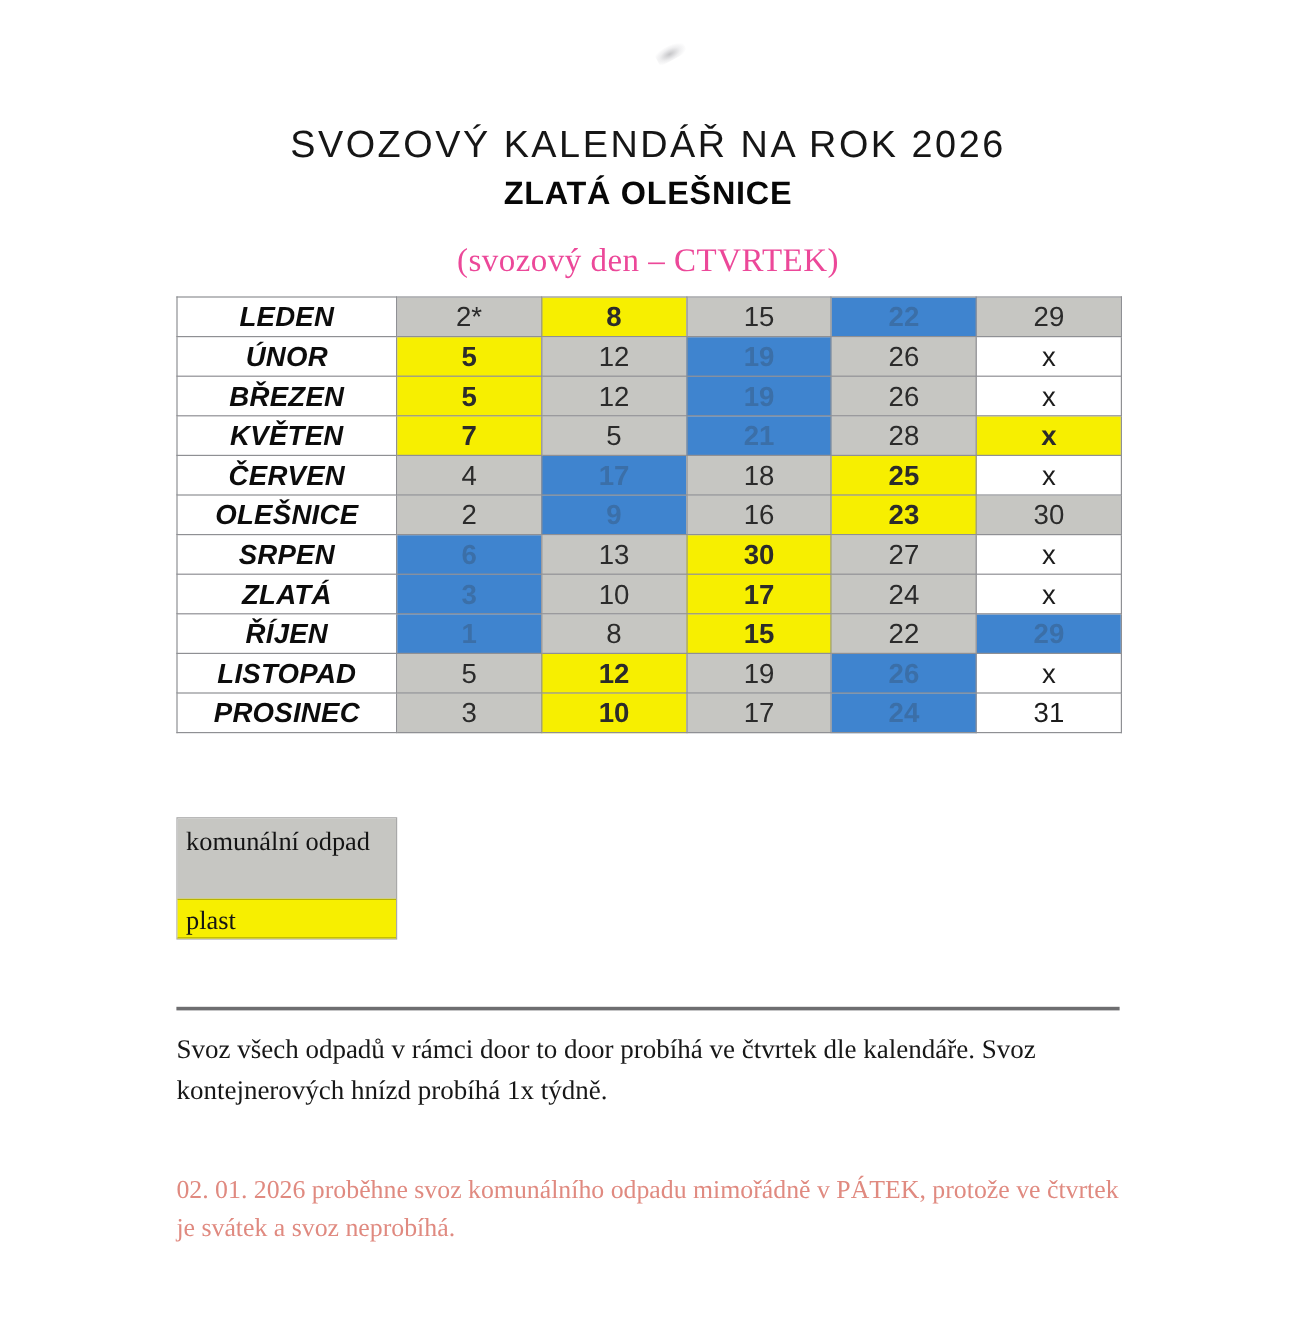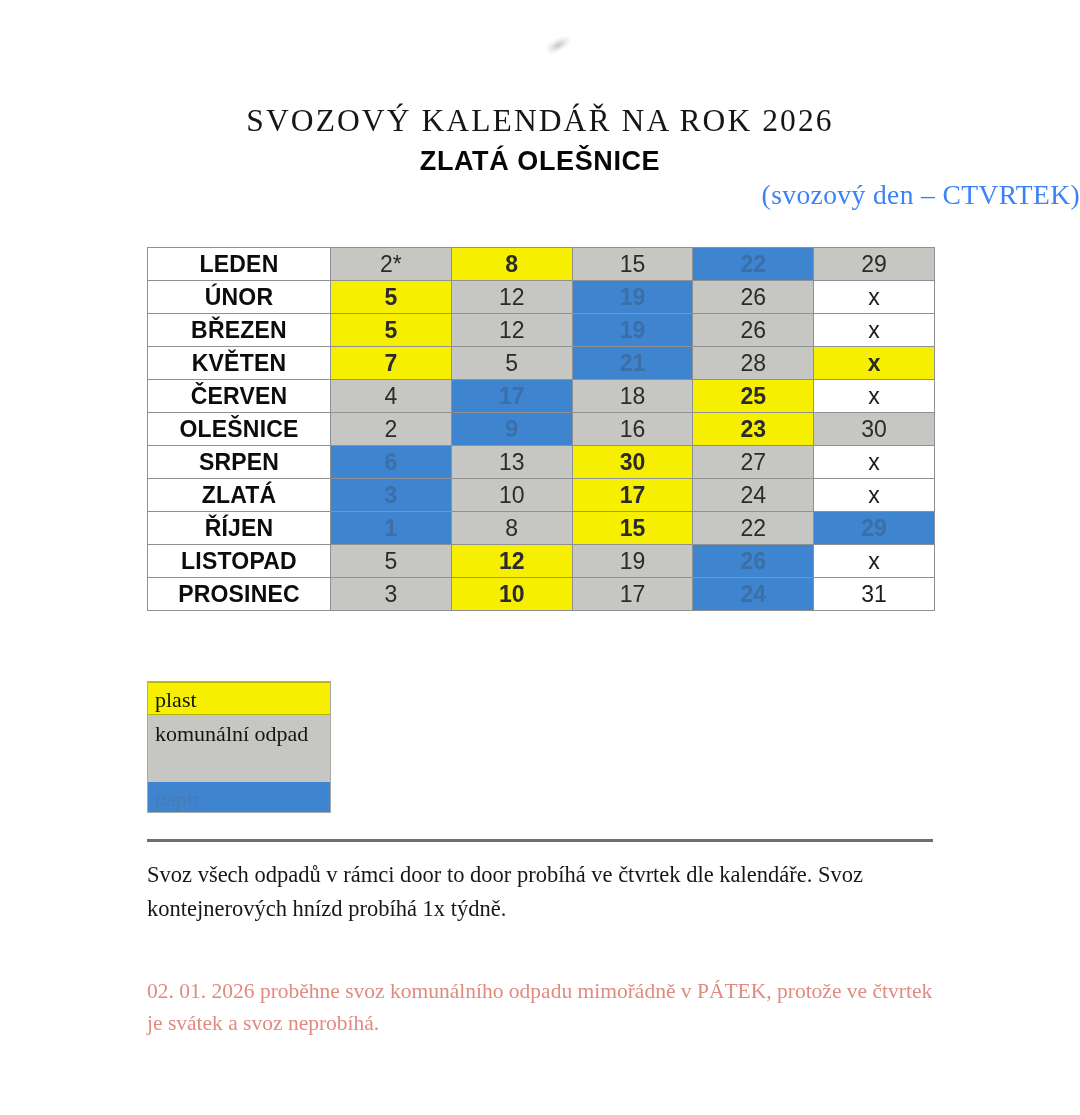--- a/index.html
+++ b/index.html
@@ -31,44 +31,43 @@
 
   
   .header {
     position: absolute;
     left: 0;
     top: 103px;
     width: 1080px;
     text-align: center;
   }
   .title-main {
-    font-family: Liberation Serif, serif;
+    font-family: Liberation Sans, sans-serif;
     font-size: 31.5px;
     letter-spacing: 2.1px;
     color: #161616;
     line-height: 1.12;
     white-space: nowrap;
   }
   .title-sub {
     font-family: "Liberation Sans", sans-serif;
     font-weight: bold;
     font-size: 27px;
     letter-spacing: 0.6px;
     color: #070707;
     margin-top: 9px;
     line-height: 1.1;
   }
   .title-day {
     font-family: "Liberation Serif", serif;
     font-size: 27.5px;
     letter-spacing: 0.4px;
-    color: #3b82f6;
-    margin-top: 3px;
+    color: #ec4899;
+    margin-top: 25px;
     line-height: 1.12;
-    text-align: right;
   }
 
   
   .calendar-wrap {
     position: absolute;
     left: 147px;
     top: 247px;
     width: 787px;
   }
   table.calendar {
@@ -91,20 +90,21 @@
     line-height: 1;
   }
   td.month-name {
     font-weight: bold;
     font-size: 23.5px;
     text-align: left;
     padding-left: 9px;
     background: #ffffff;
     color: #0c0c0c;
     letter-spacing: 0.2px;
+    font-style: italic;
   }
   
   td.c-komunal { background: #c6c6c2; color: #2b2b2b; }
   td.c-plast   { background: #f7ef00; color: #2b2b2b; font-weight: bold; }
   td.c-papir   { background: #3f84cf; color: #3b6fa8; font-weight: bold; }
   td.c-none    { background: #ffffff; color: #1c1c1c; }
 
   
   .legend {
     position: absolute;
@@ -280,21 +280,20 @@
           <td class="c-plast">10</td>
           <td class="c-komunal">17</td>
           <td class="c-papir">24</td>
           <td class="c-none">31</td>
         </tr>
       </tbody>
   </table>
 </div>
 
 <div class="legend">
+  <div class="legend-row komunal">komunální odpad</div>
   <div class="legend-row plast">plast</div>
-  <div class="legend-row komunal">komunální odpad</div>
-  <div class="legend-row papir">papír</div>
 </div>
 
 <div class="divider"></div>
 
 <div class="note-main">Svoz všech odpadů v rámci door to door probíhá ve čtvrtek dle kalendáře. Svoz kontejnerových hnízd probíhá 1x týdně.</div>
 <div class="note-red">02. 01. 2026 proběhne svoz komunálního odpadu mimořádně v PÁTEK, protože ve čtvrtek je svátek a svoz neprobíhá.</div>
 
 </body></html>

